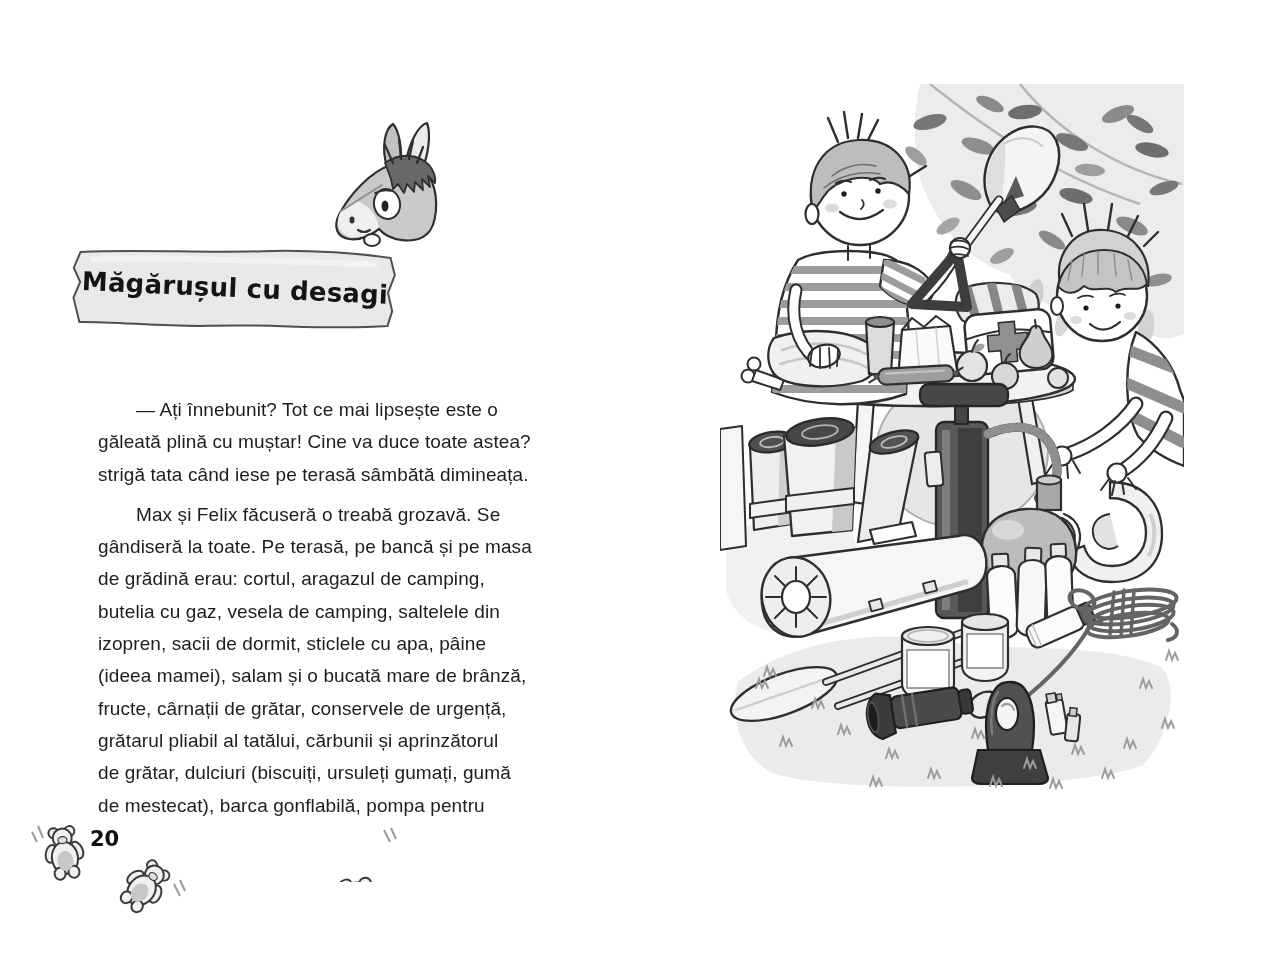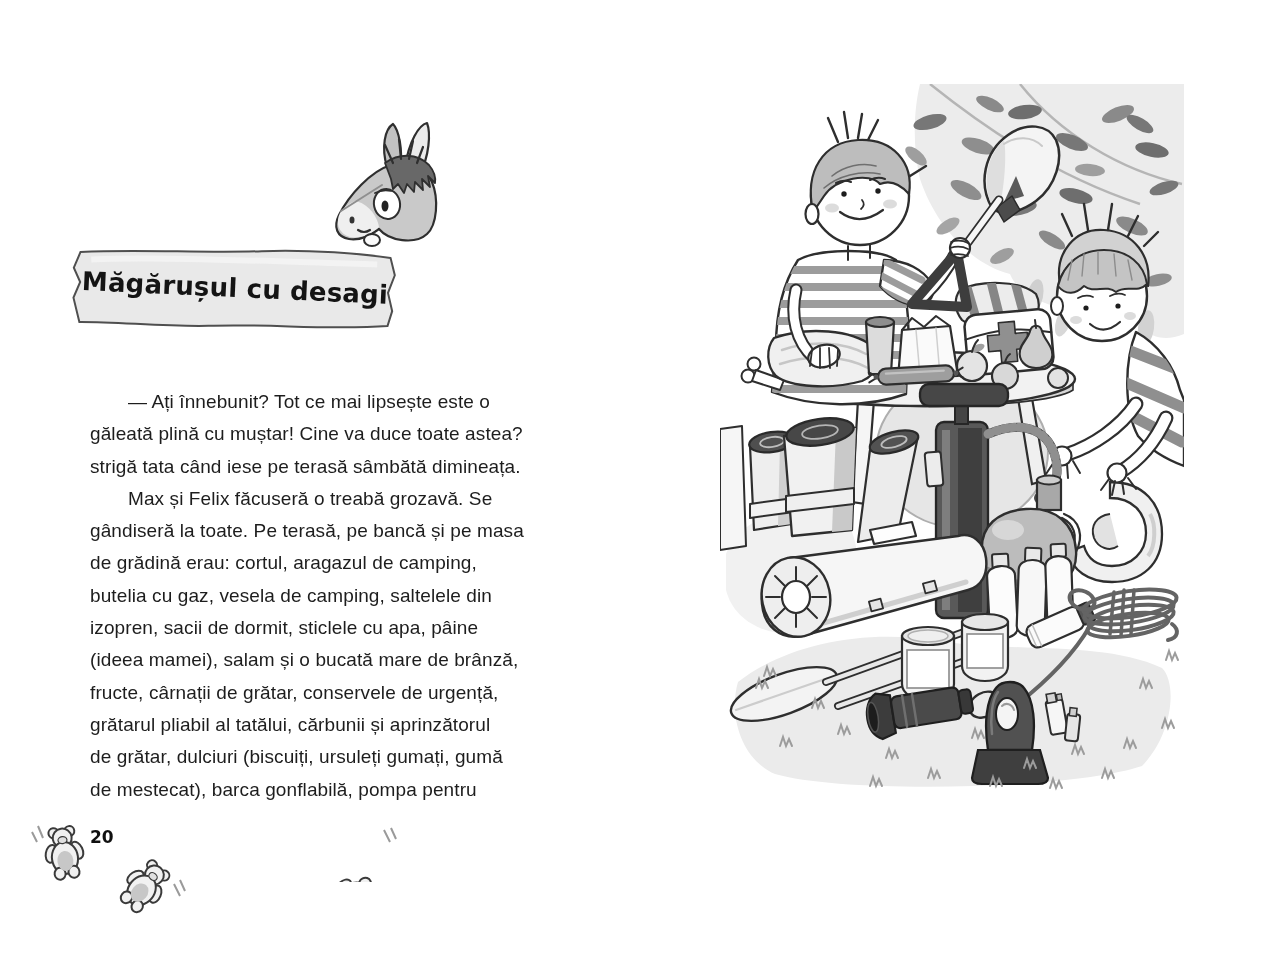--- a/index.html
+++ b/index.html
@@ -17,26 +17,26 @@
     position:absolute;left:0;top:0;right:0;bottom:0;
     display:flex;align-items:center;justify-content:center;
     font-family:"DejaVu Sans","Liberation Sans",sans-serif;
     font-weight:bold;font-size:26px;color:#141414;letter-spacing:.2px;
     padding-bottom:4px;
   }
 
   
   #bodytext{left:90px;top:386px;width:520px;color:#1d1d1d;}
   #bodytext p{
-    margin:0;font-size:19px;line-height:32.3px;
+    margin:8px;font-size:19px;line-height:32.3px;
     text-indent:38px;white-space:pre;letter-spacing:.1px;
   }
 
   
-  #pagenum{left:90px;top:827px;font-family:"DejaVu Sans",sans-serif;font-weight:bold;font-size:17px;color:#101010;}
+  #pagenum{left:90px;top:827px;font-family:"DejaVu Sans",sans-serif;font-weight:bold;font-size:21px;color:#101010;}
 </style>
 </head>
 <body>
 
 <svg width="0" height="0" style="position:absolute" aria-hidden="true">
   <defs>
     <g id="bear" stroke="#3a3a3a" stroke-width="2" fill="#f1f1f1" stroke-linecap="round">
       <circle cx="14" cy="8" r="5"></circle>
         <circle cx="30" cy="8" r="5"></circle>
       <circle cx="22" cy="14" r="9.5"></circle>

